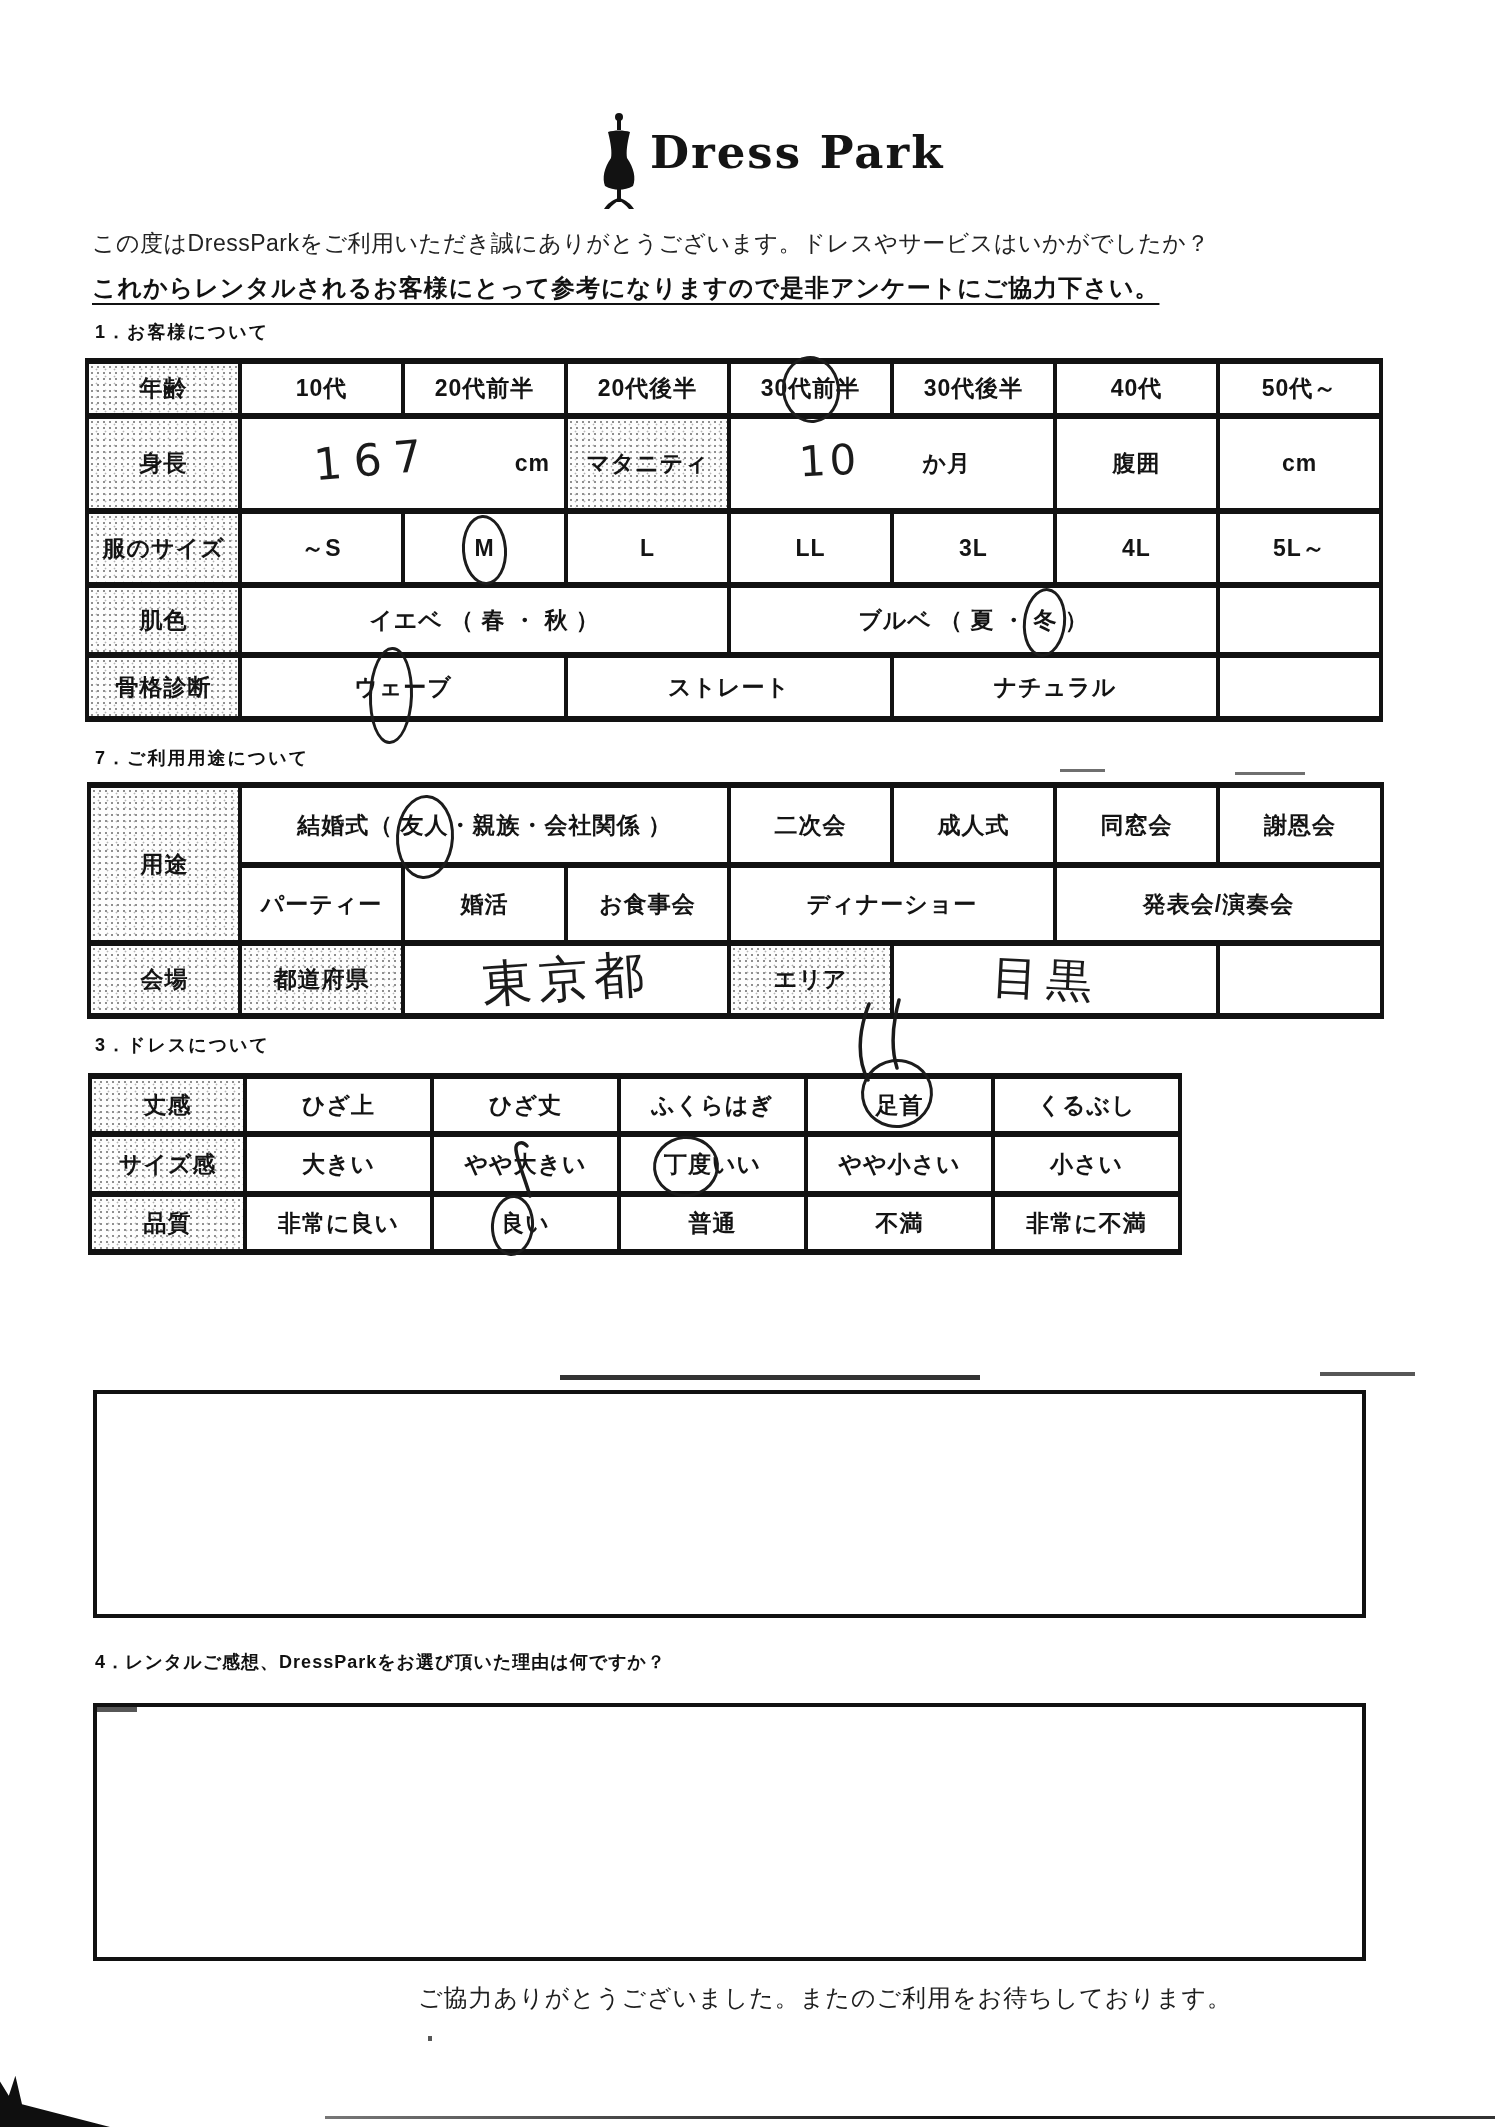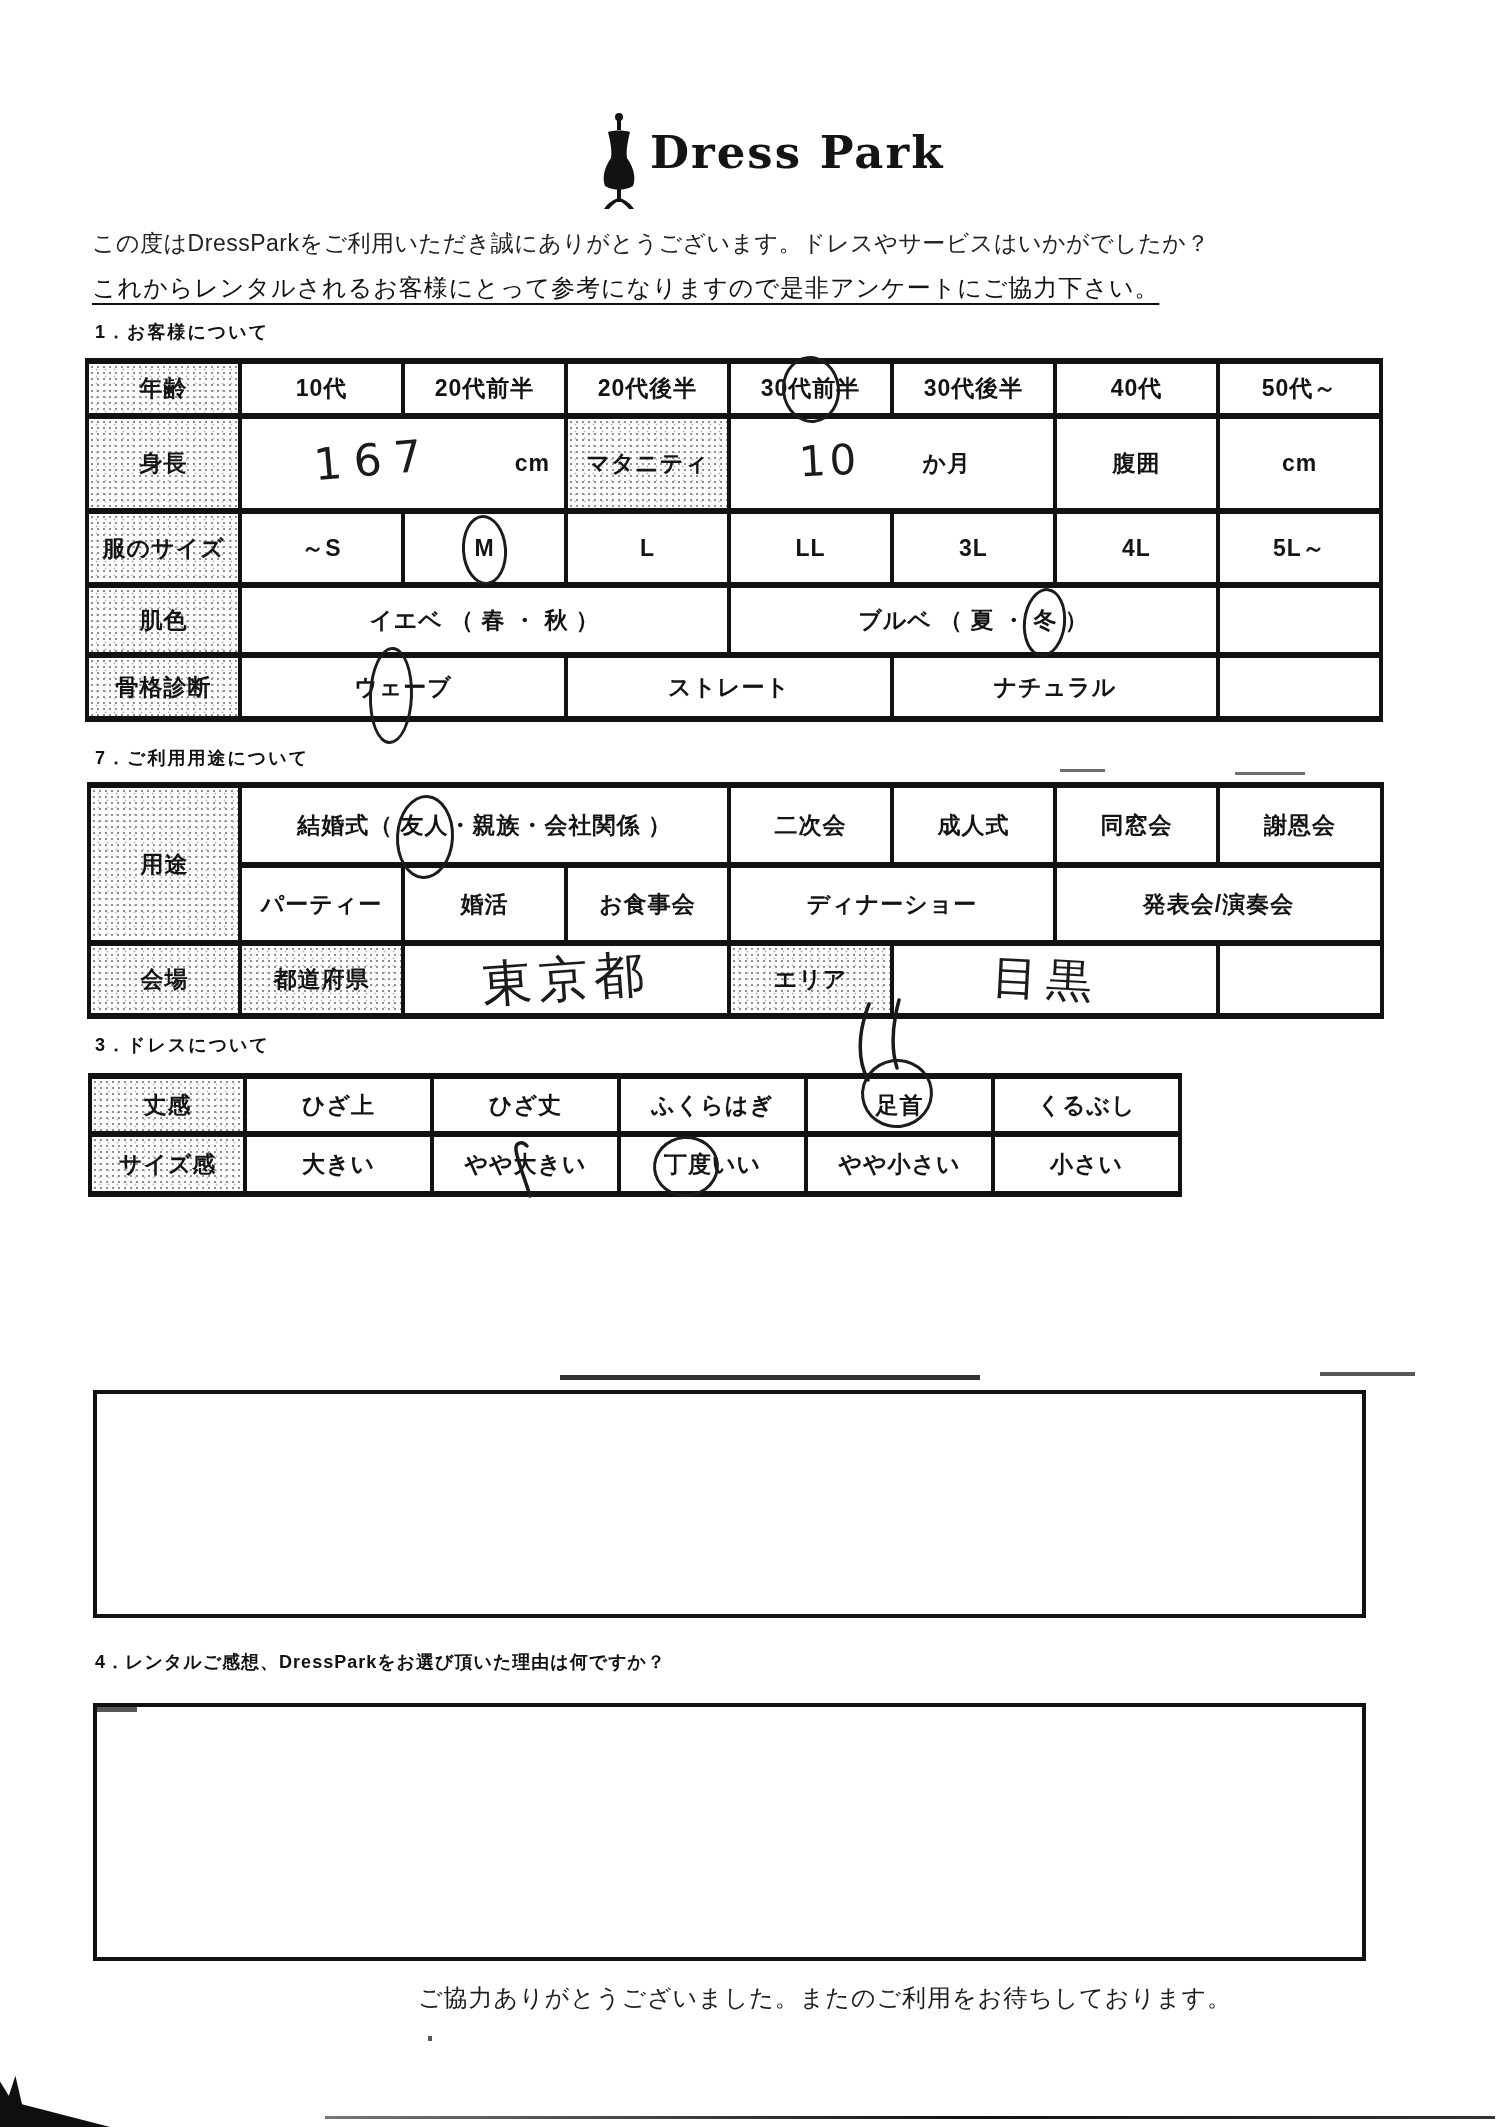--- a/index.html
+++ b/index.html
@@ -10,21 +10,21 @@
   }
   
   .logo { position:absolute; left:600px; top:112px; display:flex; align-items:flex-start; }
   .logo svg { display:block; }
   .logo-text {
     font-family:"DejaVu Serif", serif; font-size:45px; font-weight:600;
     color:#141414; letter-spacing:2px; margin-left:10px; margin-top:14px;
   }
   
   .intro1 { position:absolute; left:92px; top:228px; font-size:23px; color:#222; letter-spacing:.5px; }
-  .intro2 { position:absolute; left:92px; top:272px; font-size:24px; font-weight:normal; color:#111;
+  .intro2 { position:absolute; left:92px; top:272px; font-size:24px; font-weight:bold; color:#111;
             text-decoration:underline; text-underline-offset:7px; letter-spacing:1px; }
   .h-sec { position:absolute; font-size:18px; font-weight:bold; color:#111; letter-spacing:2px; }
   
   table.f { position:absolute; border-collapse:collapse; table-layout:fixed; }
   table.f td {
     border:4px solid #121212; border-top-width:6px; border-bottom-width:6px;
     font-size:23px; font-weight:bold; text-align:center; vertical-align:middle;
     color:#141414; padding:0; letter-spacing:1px; overflow:visible;
   }
   td.ghost { border:none; background:transparent; }
@@ -223,20 +223,28 @@
       <td>くるぶし</td>
     </tr>
     <tr style="height:60px;">
       <td class="shade">サイズ感</td>
       <td>大きい</td>
       <td>やや大きい</td>
       <td><span class="c c-fit"><span>丁度</span></span><span>いい</span></td>
       <td>やや小さい</td>
       <td>小さい</td>
     </tr>
+    <tr style="height:58px;">
+      <td class="shade">品質</td>
+      <td>非常に良い</td>
+      <td><span class="c c-good"><span>良</span></span><span>い</span></td>
+      <td>普通</td>
+      <td>不満</td>
+      <td>非常に不満</td>
+    </tr>
   </tbody>
     </table>
 
   <div class="comment-box" style="left:93px; top:1390px; width:1265px; height:220px;"></div>
 
   <div class="h-sec" style="left:95px; top:1650px; letter-spacing:1px;">4．レンタルご感想、DressParkをお選び頂いた理由は何ですか？</div>
   <div class="comment-box" style="left:93px; top:1703px; width:1265px; height:250px;"></div>
 
   <div class="footer-thanks">ご協力ありがとうございました。またのご利用をお待ちしております。</div>
 

